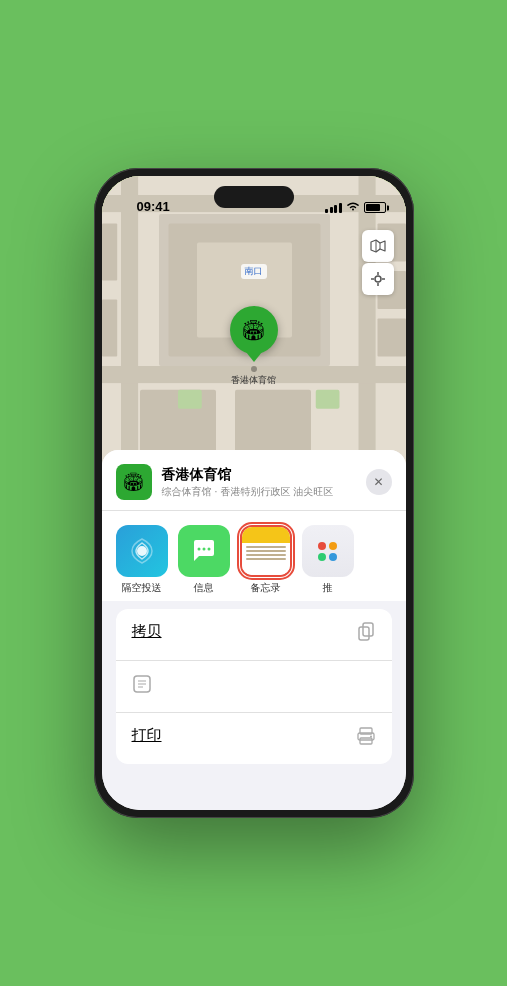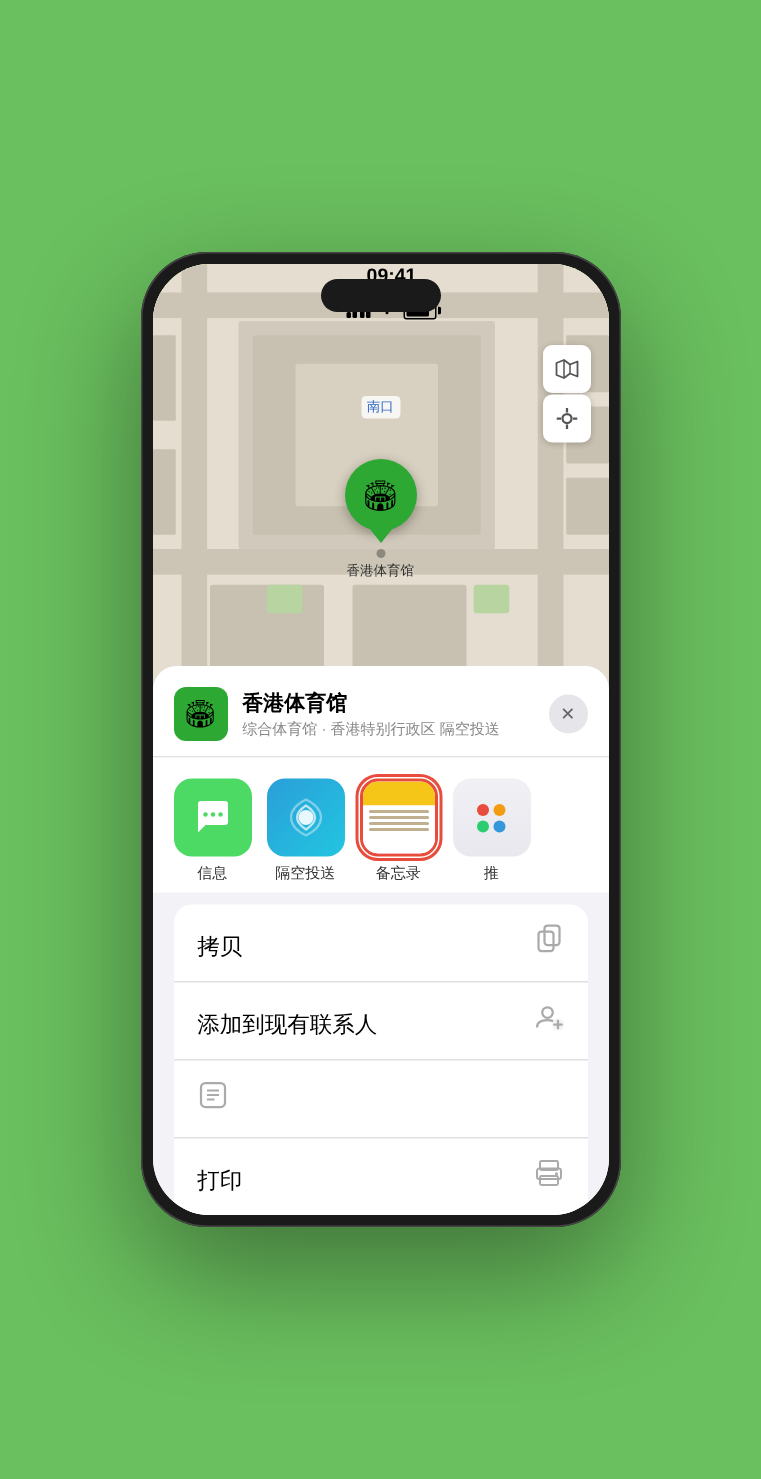--- a/index.html
+++ b/index.html
@@ -46,24 +46,23 @@
 
     
     .status-bar {
       position: absolute;
       top: 0;
       left: 15px;
       right: 0;
       height: 44px;
       z-index: 50;
       display: flex;
-      align-items: center;
+      align-items: flex-end;
       padding: 0 20px 6px;
       justify-content: space-between;
-      flex-direction: column;
     }
 
     .status-time {
       font-size: 13px;
       font-weight: 600;
       color: #000;
     }
 
     .status-icons {
       display: flex;
@@ -396,25 +395,26 @@
     
     .action-list {
       background: #fff;
       border-radius: 12px;
       margin: 0 14px;
       overflow: hidden;
     }
 
     .action-item {
       display: flex;
-      align-items: flex-end;
+      align-items: flex-start;
       justify-content: space-between;
       padding: 13px 16px;
       border-bottom: 0.5px solid #e0e0e0;
       cursor: pointer;
+      text-decoration: underline;
     }
     .action-item:last-child {
       border-bottom: none;
     }
 
     .action-label {
       font-size: 15px;
       color: #000;
     }
 
@@ -528,49 +528,49 @@
         <span class="pin-label">香港体育馆</span>
       </div>
     </div>
 
     <div class="bottom-sheet">
 
       <div class="sheet-header">
         <div class="venue-icon">🏟</div>
         <div class="venue-info">
           <div class="venue-name">香港体育馆</div>
-          <div class="venue-subtitle">综合体育馆 · 香港特别行政区 隔空投送</div>
+          <div class="venue-subtitle">综合体育馆 · 香港特别行政区 油尖旺区</div>
         </div>
         <div class="close-btn">✕</div>
       </div>
 
       <div class="share-row">
         <div class="share-items">
+
+          <div class="share-item">
+            <div class="share-icon airdrop">
+              <svg width="28" height="28" viewBox="0 0 28 28">
+                <circle cx="14" cy="14" r="5" fill="white" opacity="0.9"></circle>
+                <path d="M14 6 Q20 10 20 14 Q20 18 14 22 Q8 18 8 14 Q8 10 14 6Z" fill="none" stroke="white" stroke-width="1.5" opacity="0.7"></path>
+                <path d="M14 2 Q24 7 24 14 Q24 21 14 26 Q4 21 4 14 Q4 7 14 2Z" fill="none" stroke="white" stroke-width="1.5" opacity="0.4"></path>
+              </svg>
+            </div>
+            <span class="share-label">隔空投送</span>
+          </div>
 
           <div class="share-item">
             <div class="share-icon messages">
               <svg width="30" height="30" viewBox="0 0 30 30">
                 <path d="M5 6 Q5 4 7 4 L23 4 Q25 4 25 6 L25 18 Q25 20 23 20 L10 20 L5 25 L5 6Z" fill="white"></path>
                 <circle cx="10" cy="13" r="1.5" fill="#4cd964"></circle>
                 <circle cx="15" cy="13" r="1.5" fill="#4cd964"></circle>
                 <circle cx="20" cy="13" r="1.5" fill="#4cd964"></circle>
               </svg>
             </div>
             <span class="share-label">信息</span>
-          </div>
-
-          <div class="share-item">
-            <div class="share-icon airdrop">
-              <svg width="28" height="28" viewBox="0 0 28 28">
-                <circle cx="14" cy="14" r="5" fill="white" opacity="0.9"></circle>
-                <path d="M14 6 Q20 10 20 14 Q20 18 14 22 Q8 18 8 14 Q8 10 14 6Z" fill="none" stroke="white" stroke-width="1.5" opacity="0.7"></path>
-                <path d="M14 2 Q24 7 24 14 Q24 21 14 26 Q4 21 4 14 Q4 7 14 2Z" fill="none" stroke="white" stroke-width="1.5" opacity="0.4"></path>
-              </svg>
-            </div>
-            <span class="share-label">隔空投送</span>
           </div>
 
 
           <div class="share-item selected">
             <div class="share-icon notes">
               <div class="notes-inner">
                 <div class="notes-top"></div>
                 <div class="notes-lines">
                   <div class="notes-line"></div>
                   <div class="notes-line"></div>
@@ -607,32 +607,20 @@
           <span class="action-label">拷贝</span>
           <span class="action-icon">
             <svg width="20" height="20" viewBox="0 0 20 20">
               <rect x="7" y="1" width="10" height="13" rx="2" fill="none" stroke="#aaa" stroke-width="1.5"></rect>
               <rect x="3" y="5" width="10" height="13" rx="2" fill="none" stroke="#aaa" stroke-width="1.5"></rect>
             </svg>
           </span>
         </div>
 
 
-        <div class="action-item">
-          <span class="action-label">添加到现有联系人</span>
-          <span class="action-icon">
-            <svg width="20" height="20" viewBox="0 0 20 20">
-              <circle cx="9" cy="7" r="3.5" fill="none" stroke="#aaa" stroke-width="1.5"></circle>
-              <path d="M2 17 Q2 12 9 12 Q12 12 14 13.5" fill="none" stroke="#aaa" stroke-width="1.5"></path>
-              <circle cx="16" cy="15" r="4" fill="#f2f2f7"></circle>
-              <line x1="16" y1="12.5" x2="16" y2="17.5" stroke="#aaa" stroke-width="1.5" stroke-linecap="round"></line>
-              <line x1="13.5" y1="15" x2="18.5" y2="15" stroke="#aaa" stroke-width="1.5" stroke-linecap="round"></line>
-            </svg>
-          </span>
-        </div>
 
         <div class="action-item">
           <span class="action-icon">
             <svg width="20" height="20" viewBox="0 0 20 20">
               <rect x="2" y="2" width="16" height="16" rx="3" fill="none" stroke="#aaa" stroke-width="1.5"></rect>
               <line x1="6" y1="7" x2="14" y2="7" stroke="#aaa" stroke-width="1.2"></line>
               <line x1="6" y1="10" x2="14" y2="10" stroke="#aaa" stroke-width="1.2"></line>
               <line x1="6" y1="13" x2="11" y2="13" stroke="#aaa" stroke-width="1.2"></line>
             </svg>
           </span>

